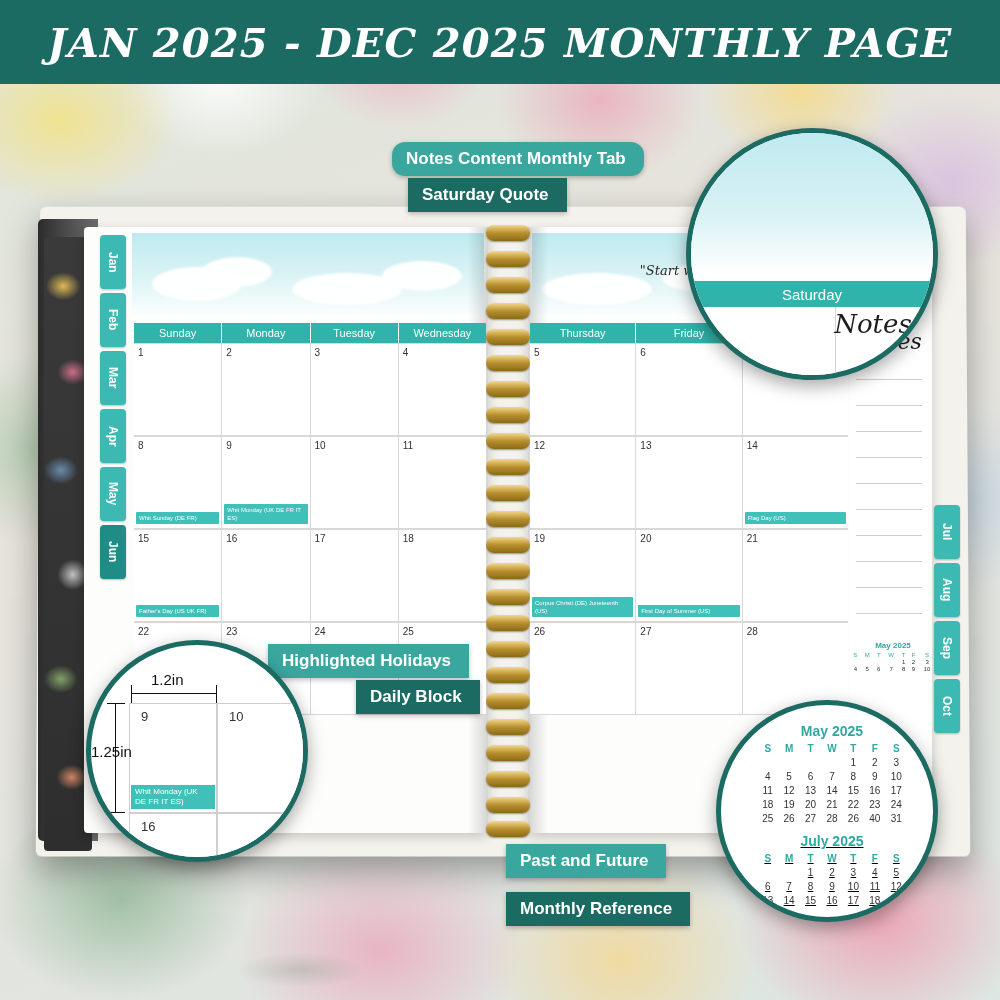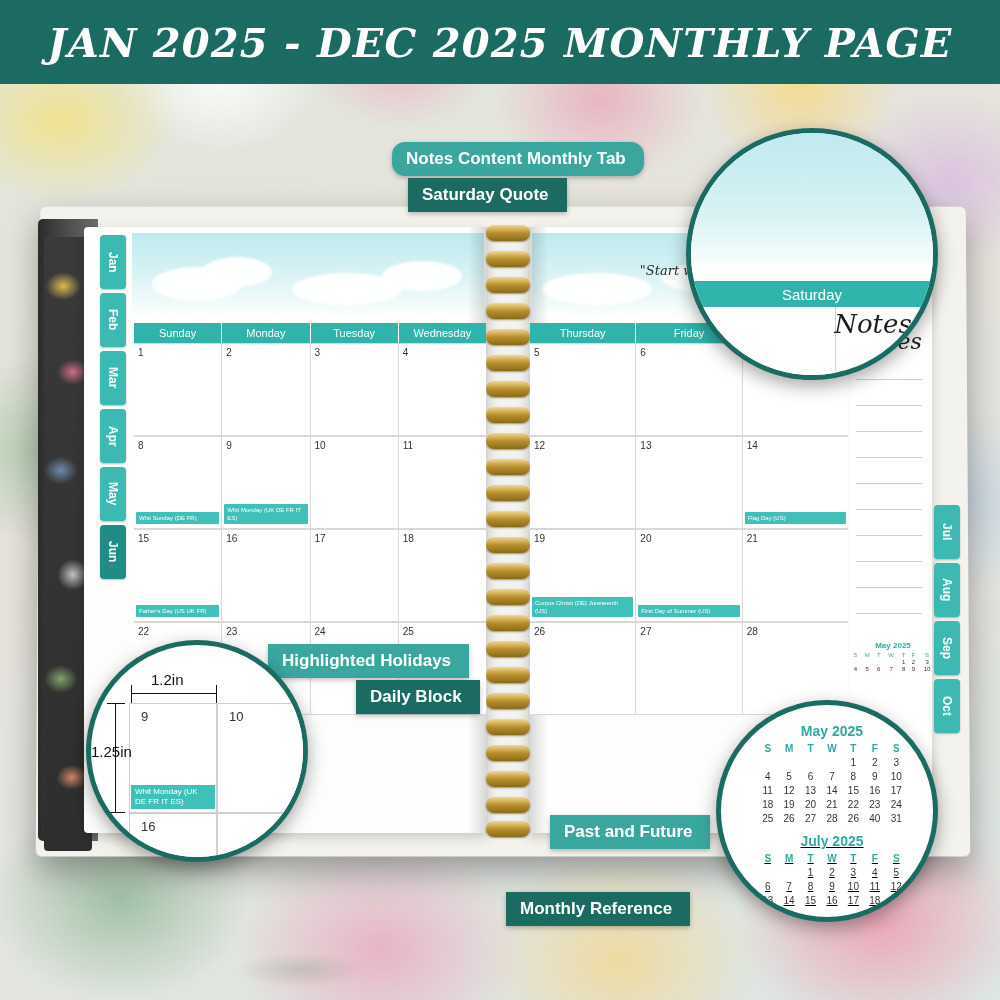--- a/index.html
+++ b/index.html
@@ -513,21 +513,21 @@
     </tbody>
       </table>
   </div>
 
 </div>
 
 <div class="label mid" style="left:392px; top:142px;border-radius:13px;">Notes Content Monthly Tab</div>
 <div class="label dark" style="left:408px; top:178px;">Saturday Quote</div>
 <div class="label mid" style="left:268px; top:644px;">Highlighted Holidays</div>
 <div class="label dark" style="left:356px; top:680px;">Daily Block</div>
-<div class="label mid" style="left:506px; top:815px;margin-left:44px;">Past and Future</div>
+<div class="label mid" style="left:506px; top:844px;">Past and Future</div>
 <div class="label dark" style="left:506px; top:892px;">Monthly Reference</div>
 
 <div class="mag" id="mag-quote">
   <div class="mq-sky"></div>
   <div class="mq-bar">Saturday</div>
   <div class="mq-cell">
     <span class="n">7</span>
   </div>
   <div class="mq-notes">Notes</div>
 </div>

